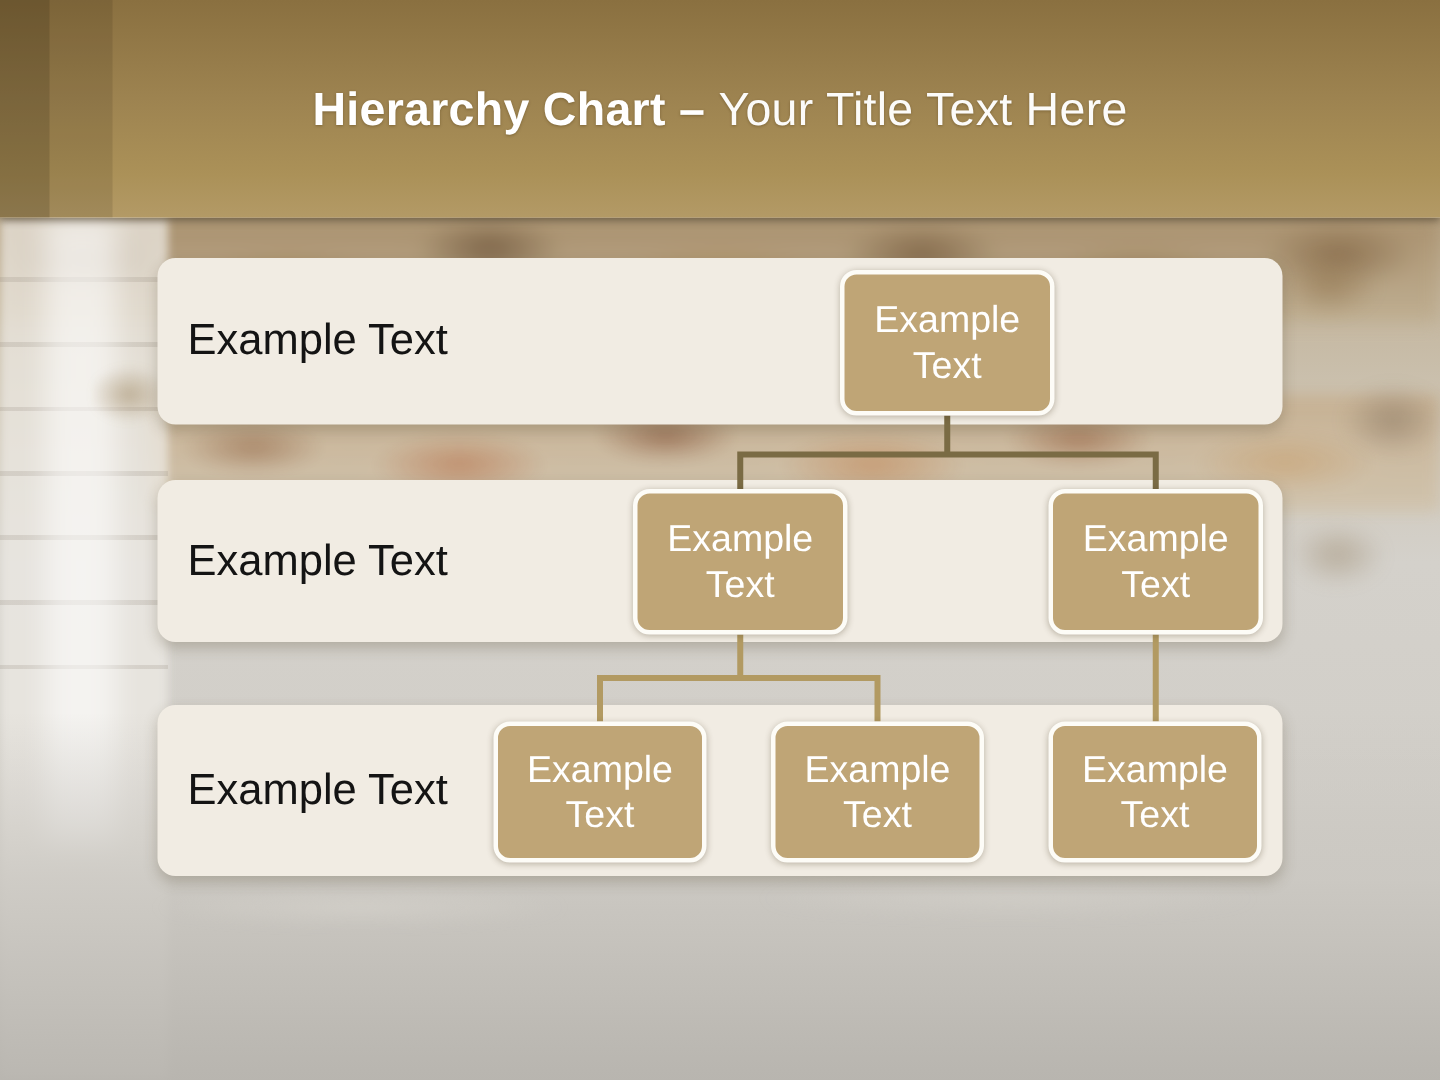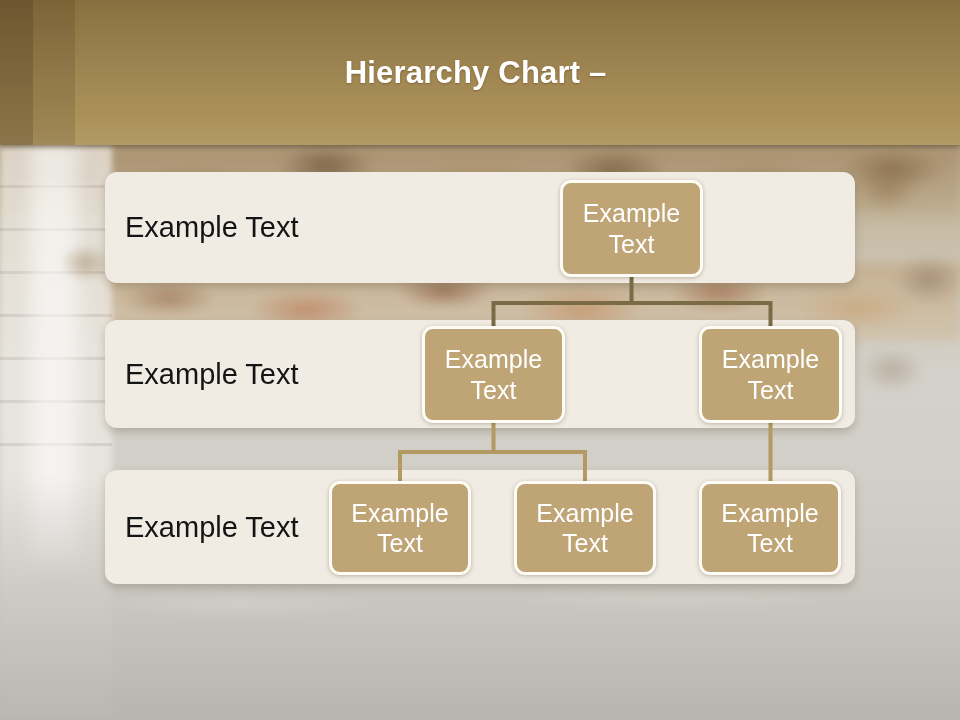--- a/index.html
+++ b/index.html
@@ -95,20 +95,21 @@
     <div class="layer bottom-haze"></div>
     <div class="layer floor-streaks"></div>
   </div>
 
   <div class="header">
     <div class="stripe1"></div>
     <div class="stripe2"></div>
     <div class="title">
       <span class="b">Hierarchy Chart</span>
       <span class="b"> – </span>
+      <span class="l">Your Title Text Here</span>
     </div>
   </div>
 
   <div class="band band1">
     <span class="row-label">Example Text</span>
   </div>
   <div class="band band2">
     <span class="row-label">Example Text</span>
   </div>
   <div class="band band3">

